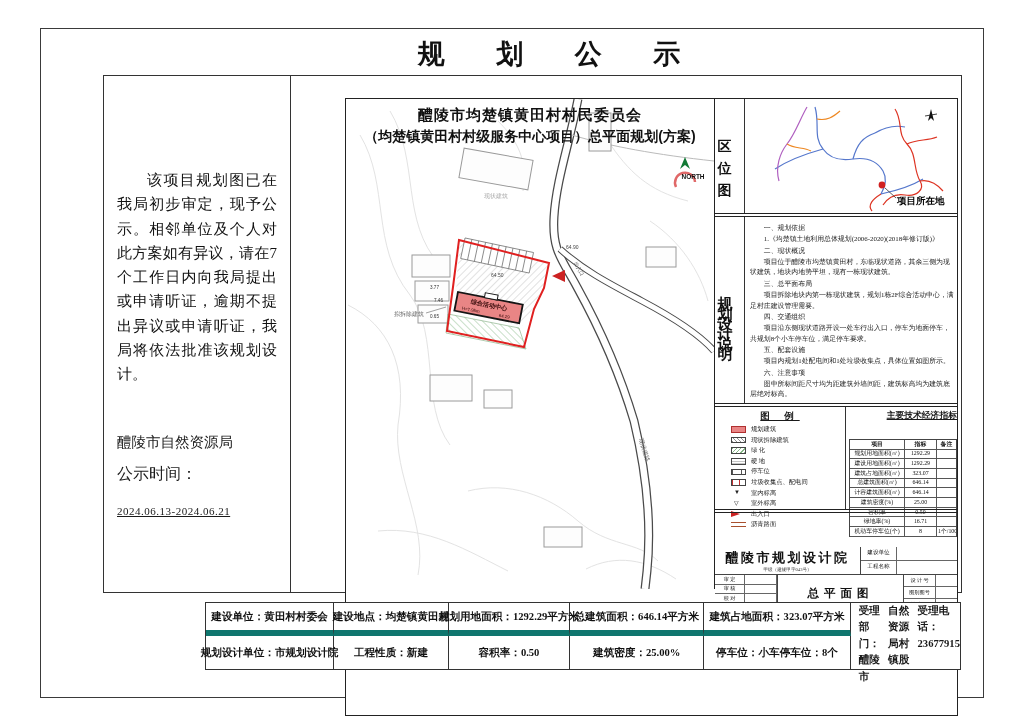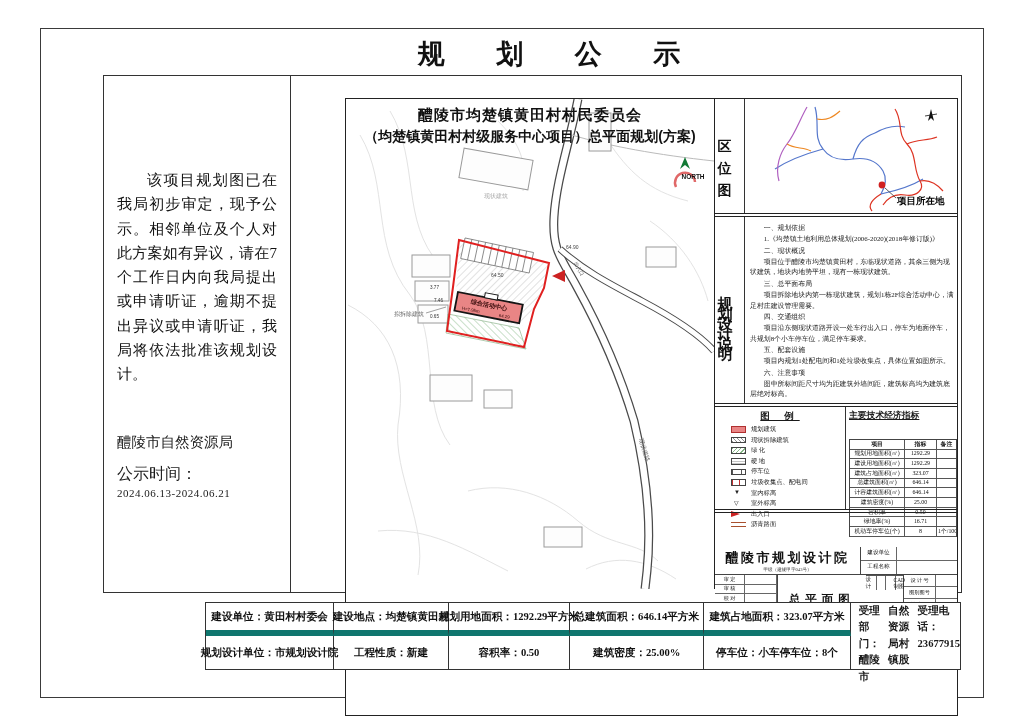--- a/index.html
+++ b/index.html
@@ -8,21 +8,21 @@
   #outer-border{left:40px;top:28px;width:944px;height:670px;border:1.5px solid #3a3a3a;}
   #page-title{left:0;top:36px;width:1024px;text-align:center;font-family:"Liberation Sans",sans-serif;
     font-weight:bold;font-size:27px;letter-spacing:22px;color:#111;margin-left:48px;}
   #main-box{left:103px;top:75px;width:859px;height:518px;border:1.4px solid #333;background:#fff;}
 
   
   #notice-col{left:104px;top:76px;width:187px;height:516px;border-right:1.2px solid #333;padding:92px 13px 0 13px;}
   #notice-body{font-size:15px;line-height:1.62;text-align:justify;text-indent:2em;color:#111;}
   #notice-agency{margin-top:46px;font-size:14.5px;}
   #notice-publish-label{margin-top:12px;font-size:16px;}
-  #notice-dates{margin-top:2px;font-size:11px;letter-spacing:0.5px;}
+  #notice-dates{margin-top:20px;font-size:11px;letter-spacing:0.5px;text-decoration:underline;}
 
   
   #draw-frame{left:345px;top:98px;width:613px;height:618px;border:1.8px solid #222;background:#fff;overflow:hidden;}
   #plan-area{position:absolute;left:0;top:0;width:368px;height:490px;}
   #plan-title{position:absolute;left:0;top:7px;width:368px;text-align:center;z-index:5;
     font-family:"Liberation Sans",sans-serif;font-weight:bold;color:#111;}
   #plan-title .l1{font-size:15px;letter-spacing:1px;}
   #plan-title .l2{font-size:14px;margin-top:3px;}
 
   
@@ -55,21 +55,21 @@
   .ic-waste{background:repeating-linear-gradient(90deg,#c03030 0 0.9px,transparent 0.9px 7px);}
   .ic-elev-in{border:none;position:relative;}
   .ic-elev-in::before{content:"▼";font-size:6px;color:#222;position:absolute;left:3px;top:-1px;}
   .ic-elev-out{border:none;position:relative;}
   .ic-elev-out::before{content:"▽";font-size:6px;color:#222;position:absolute;left:3px;top:-1px;}
   .ic-entrance{border:none;width:0;height:0;border-top:3.5px solid transparent;border-bottom:3.5px solid transparent;
     border-left:9px solid #cc2222;margin-right:11px;}
   .ic-road{border:none;height:5px;border-top:1.6px solid #a8502e;border-bottom:1.6px solid #a8502e;}
 
   #ind-box{flex:1;padding:3px 3px 0 3px;box-sizing:border-box;}
-  #ind-title{text-align:left;font-size:8.8px;font-weight:bold;text-decoration:underline;margin-bottom:17px;}
+  #ind-title{text-align:right;font-size:8.8px;font-weight:bold;text-decoration:underline;margin-bottom:17px;}
   #ind-table{display:grid;grid-template-columns:52% 30% 18%;border:1px solid #444;border-bottom:none;}
   .ind-cell{border-bottom:0.8px solid #555;border-right:0.8px solid #555;font-size:5.9px;line-height:1.2;
     padding:0.8px 1px;text-align:center;white-space:nowrap;overflow:hidden;color:#111;}
   .ind-cell:nth-child(3n){border-right:none;}
   .ind-head{font-weight:bold;}
   .ind-name{text-align:center;}
 
   
   #sec-tb{height:76px;display:block;font-family:"Liberation Serif",serif;}
   .tb-top{display:grid;grid-template-columns:1fr 100px;height:27px;border-bottom:0.9px solid #444;margin-top:34px;}
@@ -77,21 +77,21 @@
   .tb-name{font-size:13px;font-weight:bold;letter-spacing:2.5px;color:#111;}
   .tb-cert{font-size:4.6px;color:#333;margin-top:0.5px;}
   .tb-topright{display:grid;grid-template-columns:36px 1fr;grid-template-rows:1fr 1fr;border-left:0.9px solid #444;}
   .tb-cell{border-bottom:0.7px solid #666;border-right:0.7px solid #666;font-size:5.6px;display:flex;
     align-items:center;justify-content:center;color:#111;}
   .tb-topright .tb-cell:nth-child(2n){border-right:none;}
   .tb-topright .tb-cell:nth-child(n+3){border-bottom:none;}
   .tb-main{display:grid;grid-template-columns:62px 1fr 56px;height:48px;}
   .tb-left{display:grid;grid-template-columns:30px 1fr;grid-auto-rows:1fr;}
   .tb-left .tb-cell{font-size:5.2px;}
-  .tb-center{border-left:0.9px solid #444;border-right:0.9px solid #444;display:flex;flex-direction:row;justify-content:space-between;}
+  .tb-center{border-left:0.9px solid #444;border-right:0.9px solid #444;display:flex;flex-direction:column;justify-content:space-between;}
   .tb-dname{flex:1;display:flex;align-items:center;justify-content:center;font-size:11.5px;font-weight:bold;
     letter-spacing:5px;color:#111;}
   .tb-brow{height:11px;border-top:0.8px solid #555;display:grid;grid-template-columns:30% 25% 25% 20%;}
   .tb-brow span{border-right:0.7px solid #666;font-size:5.4px;display:flex;align-items:center;justify-content:center;}
   .tb-brow span:last-child{border-right:none;}
   .tb-right{display:grid;grid-template-columns:32px 1fr;grid-auto-rows:1fr;}
   .tb-right .tb-cell{font-size:5.2px;}
 
   
   #footer-box{left:205px;top:602px;width:756px;height:68px;border:1.6px solid #333;display:grid;

